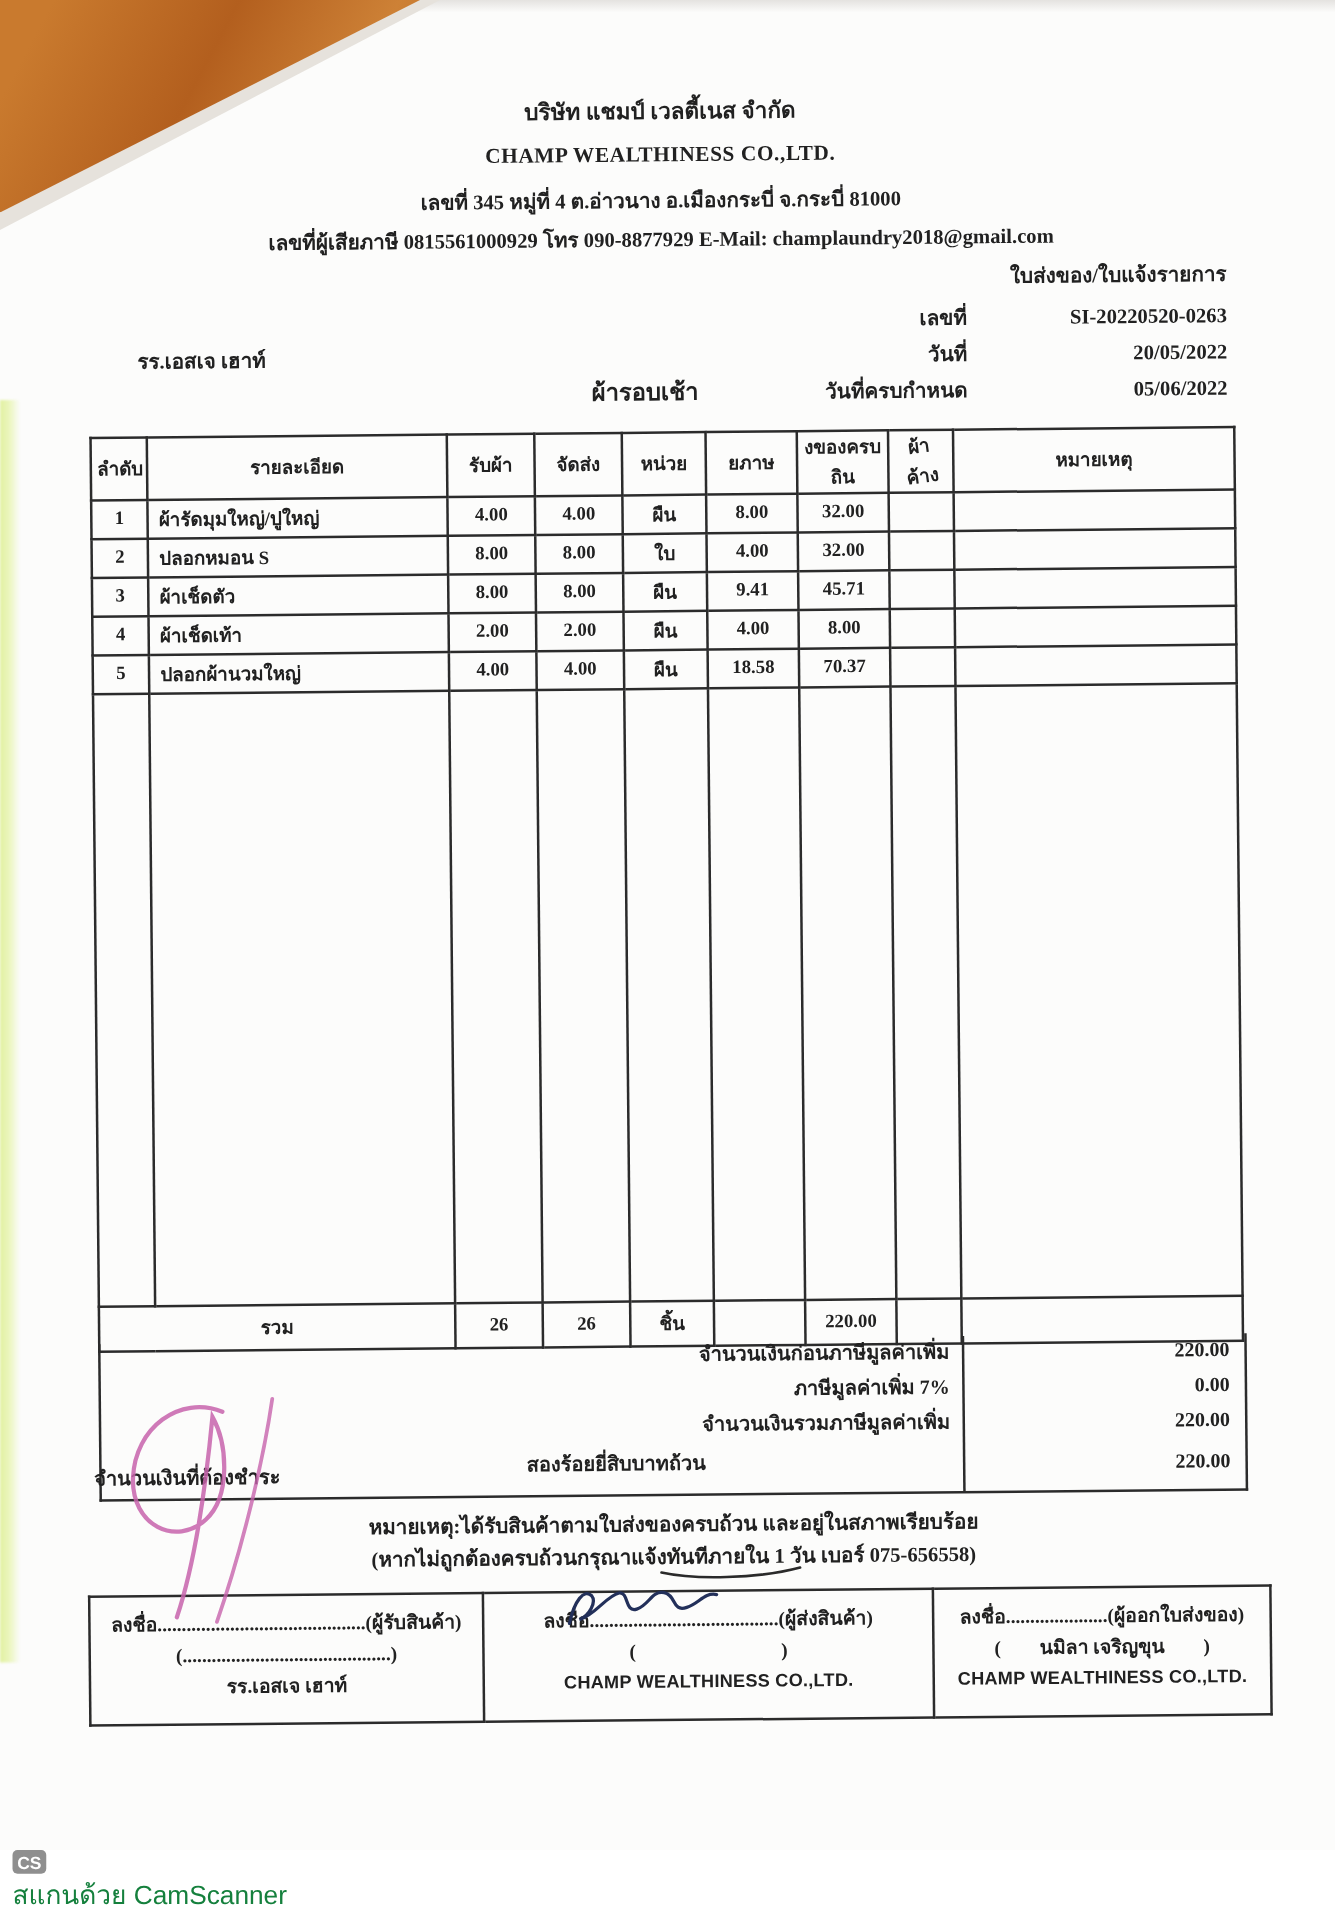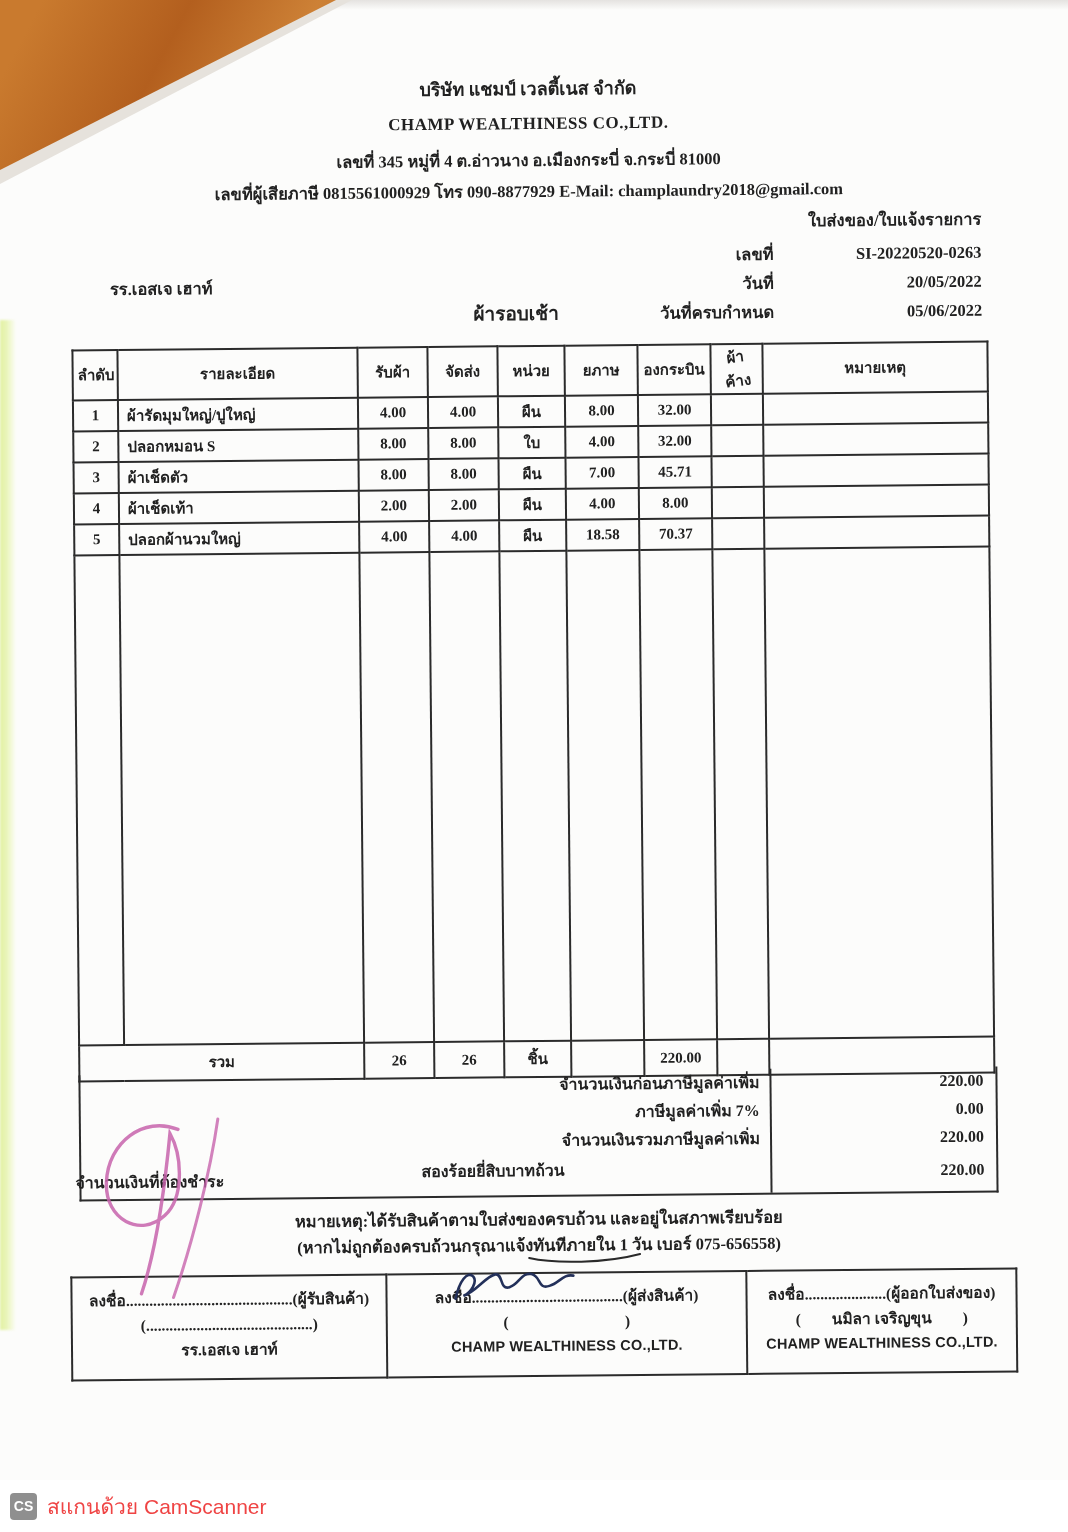--- a/index.html
+++ b/index.html
@@ -73,24 +73,24 @@
     font-size:15.5px;font-weight:600;padding-top:10px;position:relative;}
   .sigs .ln{line-height:25px;white-space:pre;}
   .sigs .co{font-family:"Liberation Sans","DejaVu Sans",sans-serif;font-weight:700;font-size:14.5px;letter-spacing:.2px;}
 
   .hand{position:absolute;z-index:20;pointer-events:none;}
   #pink-mark{left:62px;top:1108px;}
   #sig-ink{left:62px;top:-10px;}
   #note-underline{left:520px;top:1252px;}
 
   .cs-footer{position:absolute;left:0;bottom:0;width:1068px;height:52px;background:#ffffff;z-index:30;
-    display:flex;align-items:center;font-family:"Liberation Sans","DejaVu Sans",sans-serif;}
+    display:flex;align-items:flex-start;font-family:"Liberation Sans","DejaVu Sans",sans-serif;flex-direction:column;}
   .cs-badge{width:27px;height:27px;margin-left:10px;border-radius:4px;background:#8f8f8f;
     color:#ffffff;font-weight:700;font-size:14px;display:flex;align-items:center;justify-content:center;}
-  .cs-text{margin-left:10px;font-size:21px;color:#ef4444;}
+  .cs-text{margin-left:10px;font-size:21px;color:#15803d;}
 </style>
 </head>
 <body>
 
 <div id="paper">
   <div class="top-shadow"></div>
   <div class="wood-shadow"></div>
   <div class="wood-corner"></div>
   <div class="green-strip"></div>
 
@@ -133,21 +133,21 @@
           <col style="width:225px">
       </colgroup>
       <tbody>
           <tr>
         <th>ลำดับ</th>
         <th>รายละเอียด</th>
         <th>รับผ้า</th>
         <th>จัดส่ง</th>
         <th>หน่วย</th>
         <th>ยภาษ</th>
-        <th>องกระบิน</th>
+        <th>งของครบถิน</th>
         <th class="pending-h">ผ้าค้าง</th>
         <th>หมายเหตุ</th>
       </tr>
       <tr>
         <td>1</td>
         <td class="desc">ผ้ารัดมุมใหญ่/ปูใหญ่</td>
         <td>4.00</td>
         <td>4.00</td>
         <td>ผืน</td>
         <td>8.00</td>
@@ -165,21 +165,21 @@
         <td>32.00</td>
         <td></td>
         <td></td>
       </tr>
       <tr>
         <td>3</td>
         <td class="desc">ผ้าเช็ดตัว</td>
         <td>8.00</td>
         <td>8.00</td>
         <td>ผืน</td>
-        <td>7.00</td>
+        <td>9.41</td>
         <td>45.71</td>
         <td></td>
         <td></td>
       </tr>
       <tr>
         <td>4</td>
         <td class="desc">ผ้าเช็ดเท้า</td>
         <td>2.00</td>
         <td>2.00</td>
         <td>ผืน</td>

